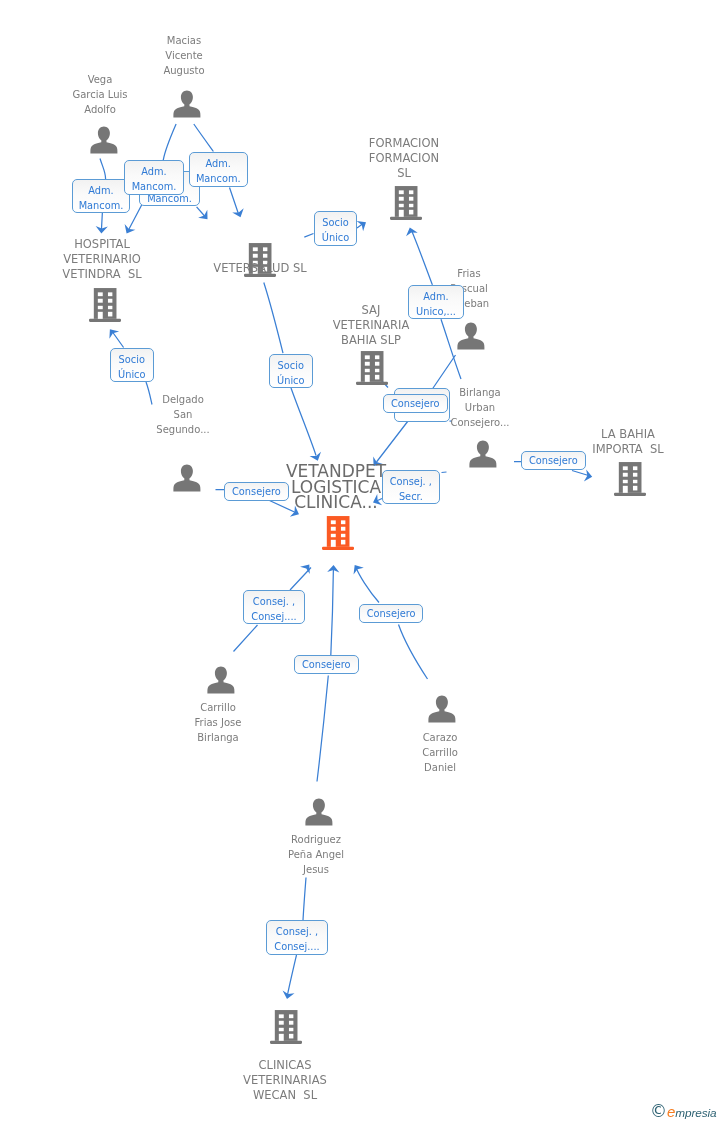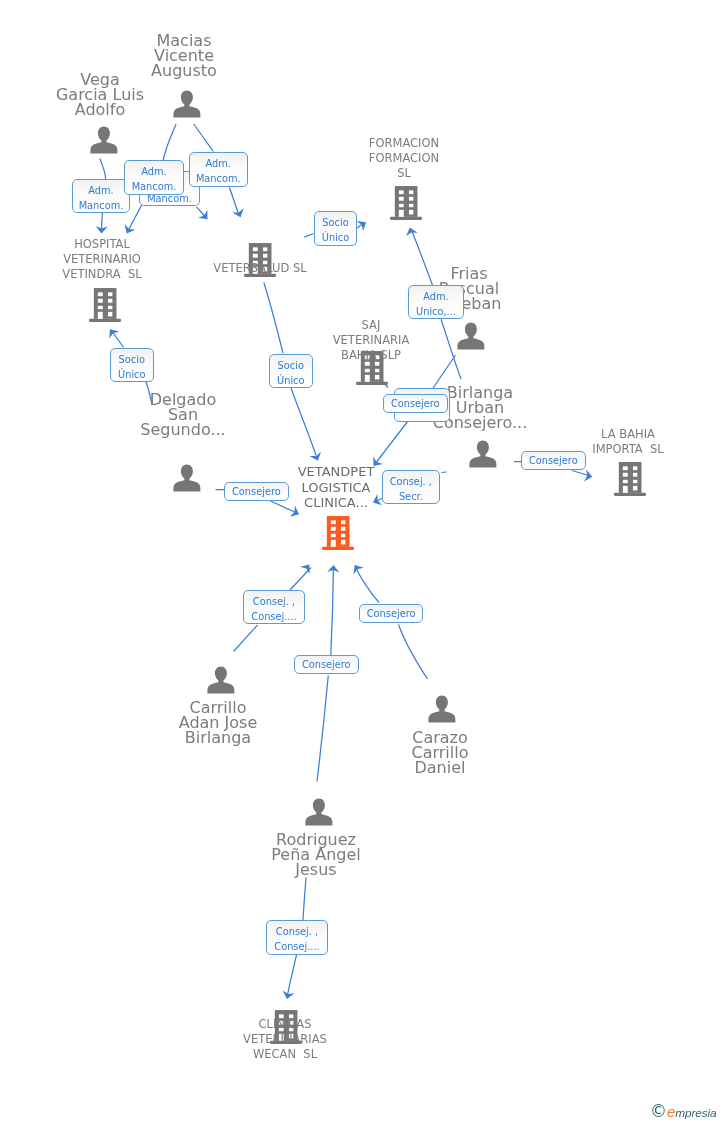--- a/index.html
+++ b/index.html
@@ -3,23 +3,23 @@
 <meta charset="utf-8">
 <title>Empresia relationship graph</title>
 <style>
   html,body{margin:0;padding:0;background:#ffffff;}
   body{width:728px;height:1125px;overflow:hidden;
        font-family:"DejaVu Sans",sans-serif;}
   #stage{position:relative;width:728px;height:1125px;background:#ffffff;overflow:hidden;-webkit-font-smoothing:antialiased;}
   .nlabel,.ebox,.wm{will-change:transform;}
   svg#edges{position:absolute;left:0;top:0;width:728px;height:1125px;}
   .node{position:absolute;}
-  .nlabel{position:absolute;text-align:center;color:#7c7c7c;font-size:16px;line-height:15px;white-space:pre;}
+  .nlabel{position:absolute;text-align:center;color:#7c7c7c;font-size:10px;line-height:15px;white-space:pre;}
   .nlabel.company{font-size:11.5px;line-height:15px;}
-  .nlabel.focus{color:#6b6b6b;font-size:13px;line-height:15.5px;}
+  .nlabel.focus{color:#6b6b6b;font-size:17px;line-height:15.5px;}
   .ebox{position:absolute;box-sizing:border-box;border:1.3px solid #5b9bd5;border-radius:5px;
         background:linear-gradient(180deg,#f2f2f2 0%,#fafafa 45%,#ffffff 100%);
         color:#2f7ad5;font-size:9.8px;line-height:15px;text-align:center;
         display:flex;align-items:center;justify-content:center;white-space:pre;}
   .ebox > span{display:block;}
   .ebox.two > span{position:relative;top:2px;}
   .icon svg{display:block;}
   .wm{position:absolute;display:flex;align-items:baseline;}
   .wm .cp{color:#2e6273;font-size:17px;line-height:17px;font-family:"DejaVu Sans",sans-serif;}
   .wm .brand{font-family:Liberation Sans, sans-serif;font-style:italic;font-size:11.8px;line-height:14px;letter-spacing:-0.1px;}
@@ -172,21 +172,21 @@
             <rect x="18.9" y="4.3" width="4.4" height="3.8"></rect>
             <rect x="8.8" y="10.7" width="4.9" height="3.9"></rect>
             <rect x="18.9" y="10.7" width="4.4" height="3.9"></rect>
             <rect x="8.8" y="17.7" width="4.9" height="3.4"></rect>
             <rect x="18.9" y="17.7" width="4.4" height="3.4"></rect>
             <rect x="8.8" y="23.7" width="4.9" height="7.0"></rect>
             <rect x="18.9" y="23.7" width="4.4" height="4.6"></rect>
           </g>
         </svg>
       </div>
-      <div class="nlabel company" style="left: 371.2px; top: 303px; transform: translateX(-50%); margin-top: 15px;"><span>SAJ</span><br><span>VETERINARIA</span><br><span>BAHIA SLP</span></div>
+      <div class="nlabel company" style="left: 371.2px; top: 303px; transform: translateX(-50%);"><span>SAJ</span><br><span>VETERINARIA</span><br><span>BAHIA SLP</span></div>
       <div class="node icon" style="left: 456.8px; top: 321.5px;">
         <svg width="28" height="28" viewBox="0 0 28 28">
           <path fill="#767676" d="M13.9 0.4c-3.35 0-6.0 2.75-6.0 6.55 0 2.35 0.75 4.6 1.95 6.0 0.5 0.6 0.95 1.0 1.45 1.25l0 1.95c-2.95 0.6-5.4 1.3-7.05 2.15C2.4 19.3 1.5 20.1 1.0 21.25 0.55 22.3 0.4 23.6 0.4 25.0l0 2.45 27.0 0 0-2.45c0-1.4-0.15-2.7-0.6-3.75-0.5-1.15-1.4-1.95-3.25-2.95-1.65-0.85-4.1-1.55-7.05-2.15l0-1.95c0.5-0.25 0.95-0.65 1.45-1.25 1.2-1.4 1.95-3.65 1.95-6.0 0-3.8-2.65-6.55-6.0-6.55z"></path>
         </svg>
       </div>
       <div class="nlabel" style="left: 468.5px; top: 265.5px; transform: translateX(-50%);"><span>Frias</span><br><span>Pascual</span><br><span>Esteban</span></div>
       <div class="node icon" style="left: 469px; top: 439.6px;">
         <svg width="28" height="28" viewBox="0 0 28 28">
           <path fill="#767676" d="M13.9 0.4c-3.35 0-6.0 2.75-6.0 6.55 0 2.35 0.75 4.6 1.95 6.0 0.5 0.6 0.95 1.0 1.45 1.25l0 1.95c-2.95 0.6-5.4 1.3-7.05 2.15C2.4 19.3 1.5 20.1 1.0 21.25 0.55 22.3 0.4 23.6 0.4 25.0l0 2.45 27.0 0 0-2.45c0-1.4-0.15-2.7-0.6-3.75-0.5-1.15-1.4-1.95-3.25-2.95-1.65-0.85-4.1-1.55-7.05-2.15l0-1.95c0.5-0.25 0.95-0.65 1.45-1.25 1.2-1.4 1.95-3.65 1.95-6.0 0-3.8-2.65-6.55-6.0-6.55z"></path>
         </svg>
@@ -230,21 +230,21 @@
             <rect x="18.9" y="23.7" width="4.4" height="4.6"></rect>
           </g>
         </svg>
       </div>
       <div class="nlabel focus" style="left: 335.9px; top: 463.7px; transform: translateX(-50%);"><span>VETANDPET</span><br><span>LOGISTICA</span><br><span>CLINICA...</span></div>
       <div class="node icon" style="left: 207.1px; top: 665.8px;">
         <svg width="28" height="28" viewBox="0 0 28 28">
           <path fill="#767676" d="M13.9 0.4c-3.35 0-6.0 2.75-6.0 6.55 0 2.35 0.75 4.6 1.95 6.0 0.5 0.6 0.95 1.0 1.45 1.25l0 1.95c-2.95 0.6-5.4 1.3-7.05 2.15C2.4 19.3 1.5 20.1 1.0 21.25 0.55 22.3 0.4 23.6 0.4 25.0l0 2.45 27.0 0 0-2.45c0-1.4-0.15-2.7-0.6-3.75-0.5-1.15-1.4-1.95-3.25-2.95-1.65-0.85-4.1-1.55-7.05-2.15l0-1.95c0.5-0.25 0.95-0.65 1.45-1.25 1.2-1.4 1.95-3.65 1.95-6.0 0-3.8-2.65-6.55-6.0-6.55z"></path>
         </svg>
       </div>
-      <div class="nlabel" style="left: 218px; top: 700px; transform: translateX(-50%);"><span>Carrillo</span><br><span>Adan Jose</span><br><span>Birlanga</span></div>
+      <div class="nlabel" style="left: 218px; top: 700px; transform: translateX(-50%);"><span>Carrillo</span><br><span>Frias Jose</span><br><span>Birlanga</span></div>
       <div class="node icon" style="left: 428.2px; top: 694.6px;">
         <svg width="28" height="28" viewBox="0 0 28 28">
           <path fill="#767676" d="M13.9 0.4c-3.35 0-6.0 2.75-6.0 6.55 0 2.35 0.75 4.6 1.95 6.0 0.5 0.6 0.95 1.0 1.45 1.25l0 1.95c-2.95 0.6-5.4 1.3-7.05 2.15C2.4 19.3 1.5 20.1 1.0 21.25 0.55 22.3 0.4 23.6 0.4 25.0l0 2.45 27.0 0 0-2.45c0-1.4-0.15-2.7-0.6-3.75-0.5-1.15-1.4-1.95-3.25-2.95-1.65-0.85-4.1-1.55-7.05-2.15l0-1.95c0.5-0.25 0.95-0.65 1.45-1.25 1.2-1.4 1.95-3.65 1.95-6.0 0-3.8-2.65-6.55-6.0-6.55z"></path>
         </svg>
       </div>
       <div class="nlabel" style="left: 439.7px; top: 730px; transform: translateX(-50%);"><span>Carazo</span><br><span>Carrillo</span><br><span>Daniel</span></div>
       <div class="node icon" style="left: 304.6px; top: 797.7px;">
         <svg width="28" height="28" viewBox="0 0 28 28">
           <path fill="#767676" d="M13.9 0.4c-3.35 0-6.0 2.75-6.0 6.55 0 2.35 0.75 4.6 1.95 6.0 0.5 0.6 0.95 1.0 1.45 1.25l0 1.95c-2.95 0.6-5.4 1.3-7.05 2.15C2.4 19.3 1.5 20.1 1.0 21.25 0.55 22.3 0.4 23.6 0.4 25.0l0 2.45 27.0 0 0-2.45c0-1.4-0.15-2.7-0.6-3.75-0.5-1.15-1.4-1.95-3.25-2.95-1.65-0.85-4.1-1.55-7.05-2.15l0-1.95c0.5-0.25 0.95-0.65 1.45-1.25 1.2-1.4 1.95-3.65 1.95-6.0 0-3.8-2.65-6.55-6.0-6.55z"></path>
         </svg>
@@ -259,21 +259,21 @@
             <rect x="18.9" y="4.3" width="4.4" height="3.8"></rect>
             <rect x="8.8" y="10.7" width="4.9" height="3.9"></rect>
             <rect x="18.9" y="10.7" width="4.4" height="3.9"></rect>
             <rect x="8.8" y="17.7" width="4.9" height="3.4"></rect>
             <rect x="18.9" y="17.7" width="4.4" height="3.4"></rect>
             <rect x="8.8" y="23.7" width="4.9" height="7.0"></rect>
             <rect x="18.9" y="23.7" width="4.4" height="4.6"></rect>
           </g>
         </svg>
       </div>
-      <div class="nlabel company" style="left: 284.8px; top: 1017px; transform: translateX(-50%);"><span>CLINICAS</span><br><span>VETERINARIAS</span><br><span>WECAN  SL</span></div>
+      <div class="nlabel company" style="left: 284.8px; top: 1058px; transform: translateX(-50%);"><span>CLINICAS</span><br><span>VETERINARIAS</span><br><span>WECAN  SL</span></div>
     </div>
   <div id="elabels">
       <div class="ebox two" style="left: 139px; top: 171px; width: 61px; height: 35px;"><span><span>Adm.</span><br><span>Mancom.</span></span></div>
       <div class="ebox" style="left: 393.5px; top: 387.7px; width: 56px; height: 34px;"><span><span>Consej.,...</span></span></div>
       <div class="ebox two" style="left: 72px; top: 179px; width: 58px; height: 34px;"><span><span>Adm.</span><br><span>Mancom.</span></span></div>
       <div class="ebox two" style="left: 123.5px; top: 160.3px; width: 60px; height: 34.5px;"><span><span>Adm.</span><br><span>Mancom.</span></span></div>
       <div class="ebox two" style="left: 188.8px; top: 152.4px; width: 58.5px; height: 34.5px;"><span><span>Adm.</span><br><span>Mancom.</span></span></div>
       <div class="ebox two" style="left: 314px; top: 211px; width: 43px; height: 34.5px;"><span><span>Socio</span><br><span>Único</span></span></div>
       <div class="ebox two" style="left: 110.4px; top: 348.2px; width: 43.5px; height: 34px;"><span><span>Socio</span><br><span>Único</span></span></div>
       <div class="ebox two" style="left: 269.3px; top: 353.5px; width: 43.5px; height: 34.3px;"><span><span>Socio</span><br><span>Único</span></span></div>

